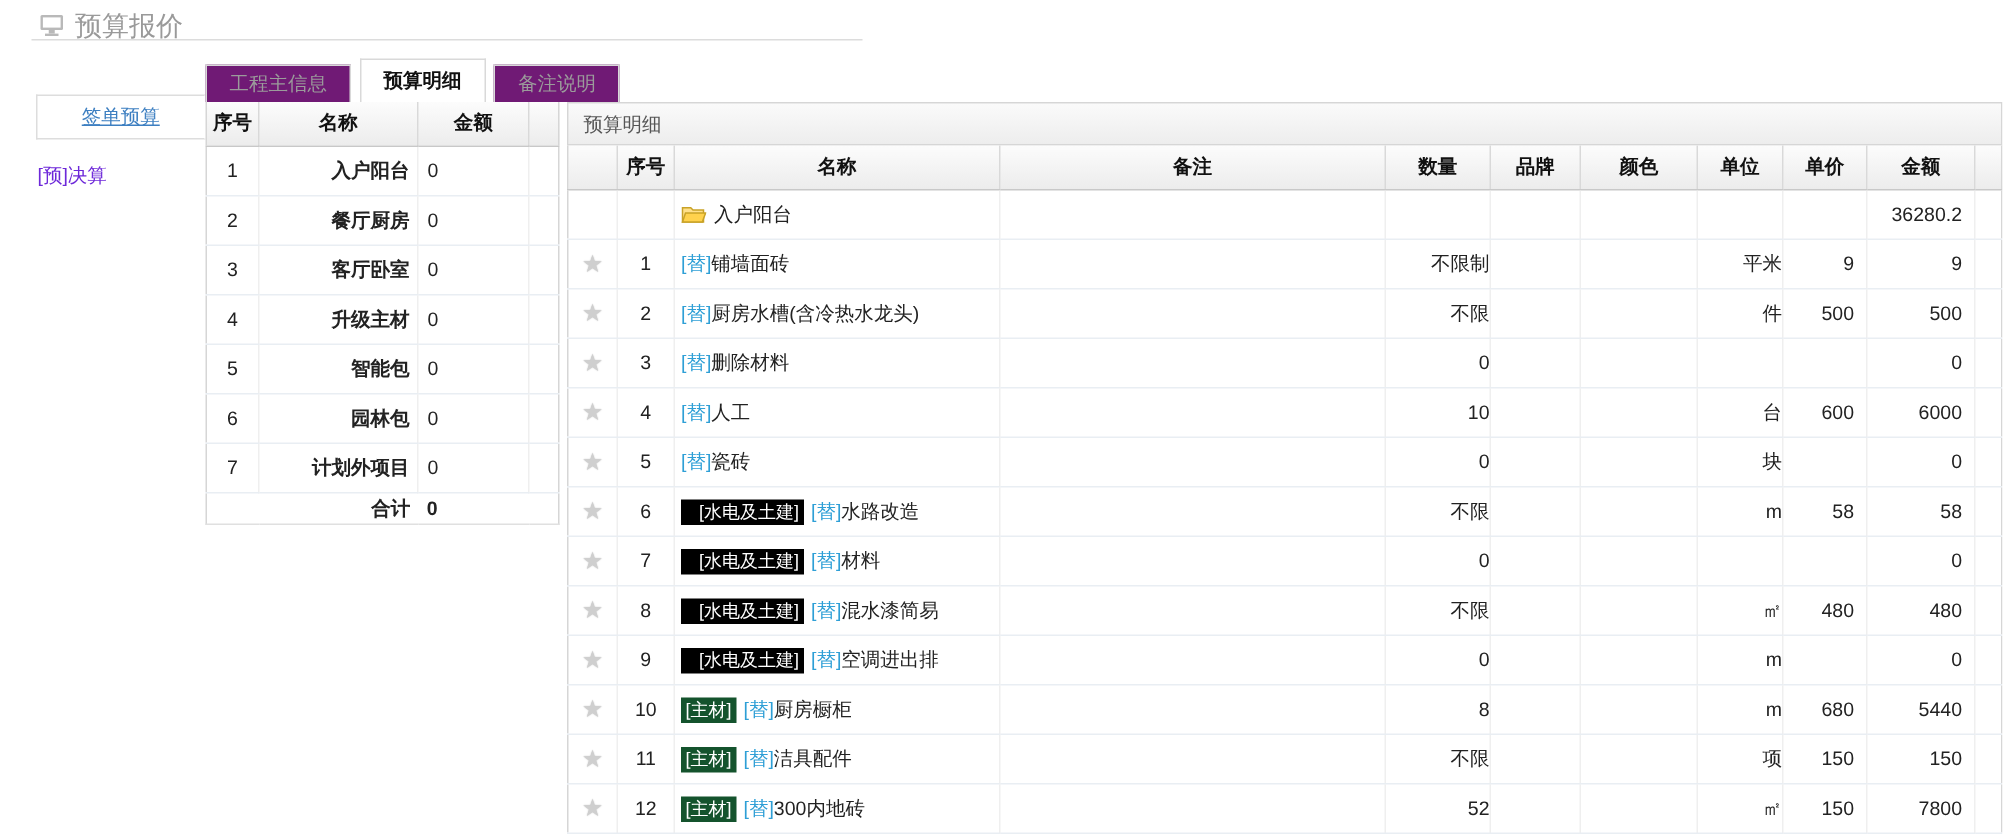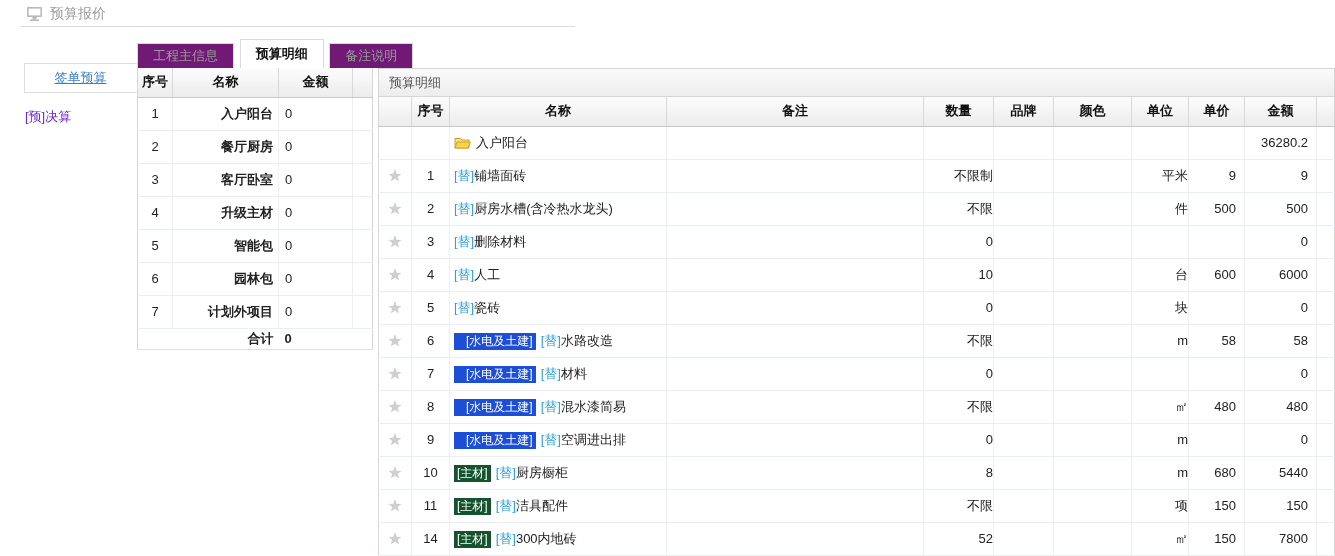--- a/index.html
+++ b/index.html
@@ -3,21 +3,21 @@
 <meta charset="utf-8">
 <style>
   * { box-sizing: border-box; }
   html,body { margin:0; padding:0; }
   body {
     width:1335px; height:556px; overflow:hidden; background:#fff;
     font-family:"Liberation Sans", sans-serif; font-size:13px; color:#222;
     position:relative;
   }
   
-  .page-header { position:absolute; left:26px; top:5px; display:flex; align-items:center; gap:7px; color:#9a9a9a; font-size:14px; }
+  .page-header { position:absolute; left:26px; top:5px; display:flex; align-items:center; gap:7px; color:#9a9a9a; font-size:18px; }
   .monitor-icon svg { display:block; }
   .title-divider { position:absolute; left:21px; top:26px; width:554px; border-top:1px solid #dcdcdc; }
 
   
   .sidebar { position:absolute; left:0; top:40px; width:137px; }
   .side-item { width:113px; margin-left:24px; }
   .side-item.active {
     margin-top:23px; height:30px; line-height:28px; background:#fff;
     border:1px solid #ddd; border-right:1px solid #fff; text-align:center;
   }
@@ -69,21 +69,21 @@
   tr.total td { font-weight:bold; }
 
   
   td.c-star { text-align:center; color:#cfcfcf; font-size:16px; cursor:pointer; text-shadow:0 0 1px #b9b9b9; }
   td.c-no { text-align:center; }
   td.c-name { text-align:left; padding-left:4px; }
   td.c-note { }
   td.c-qty, td.c-brand, td.c-color, td.c-unit { text-align:right; }
   td.c-price, td.c-amt { text-align:right; padding-right:8px; }
   .badge { color:#fff; padding:1px 3px 2px; margin-right:5px; font-size:12px; }
-  .badge.cyan { background:#1d4ed8;padding-left:12px; }
+  .badge.cyan { background:#000000;padding-left:12px; }
   .badge.dark { background:#14532d; }
   .tag { color:#2e9fd6; }
   .folder { display:inline-block; vertical-align:-2px; margin-right:5px; }
 </style>
 </head>
 <body>
 
 <div class="page-header">
   <span class="monitor-icon">
     <svg width="17" height="16" viewBox="0 0 17 16">
@@ -376,21 +376,21 @@
               <td class="c-qty">不限</td>
               <td class="c-brand"></td>
               <td class="c-color"></td>
               <td class="c-unit">项</td>
               <td class="c-price">150</td>
               <td class="c-amt">150</td>
               <td></td>
             </tr>
             <tr>
               <td class="c-star">★</td>
-              <td class="c-no">14</td>
+              <td class="c-no">12</td>
               <td class="c-name"><span class="badge dark">[主材]</span><span class="tag">[替]</span>300内地砖</td>
               <td class="c-note"></td>
               <td class="c-qty">52</td>
               <td class="c-brand"></td>
               <td class="c-color"></td>
               <td class="c-unit">㎡</td>
               <td class="c-price">150</td>
               <td class="c-amt">7800</td>
               <td></td>
             </tr>

